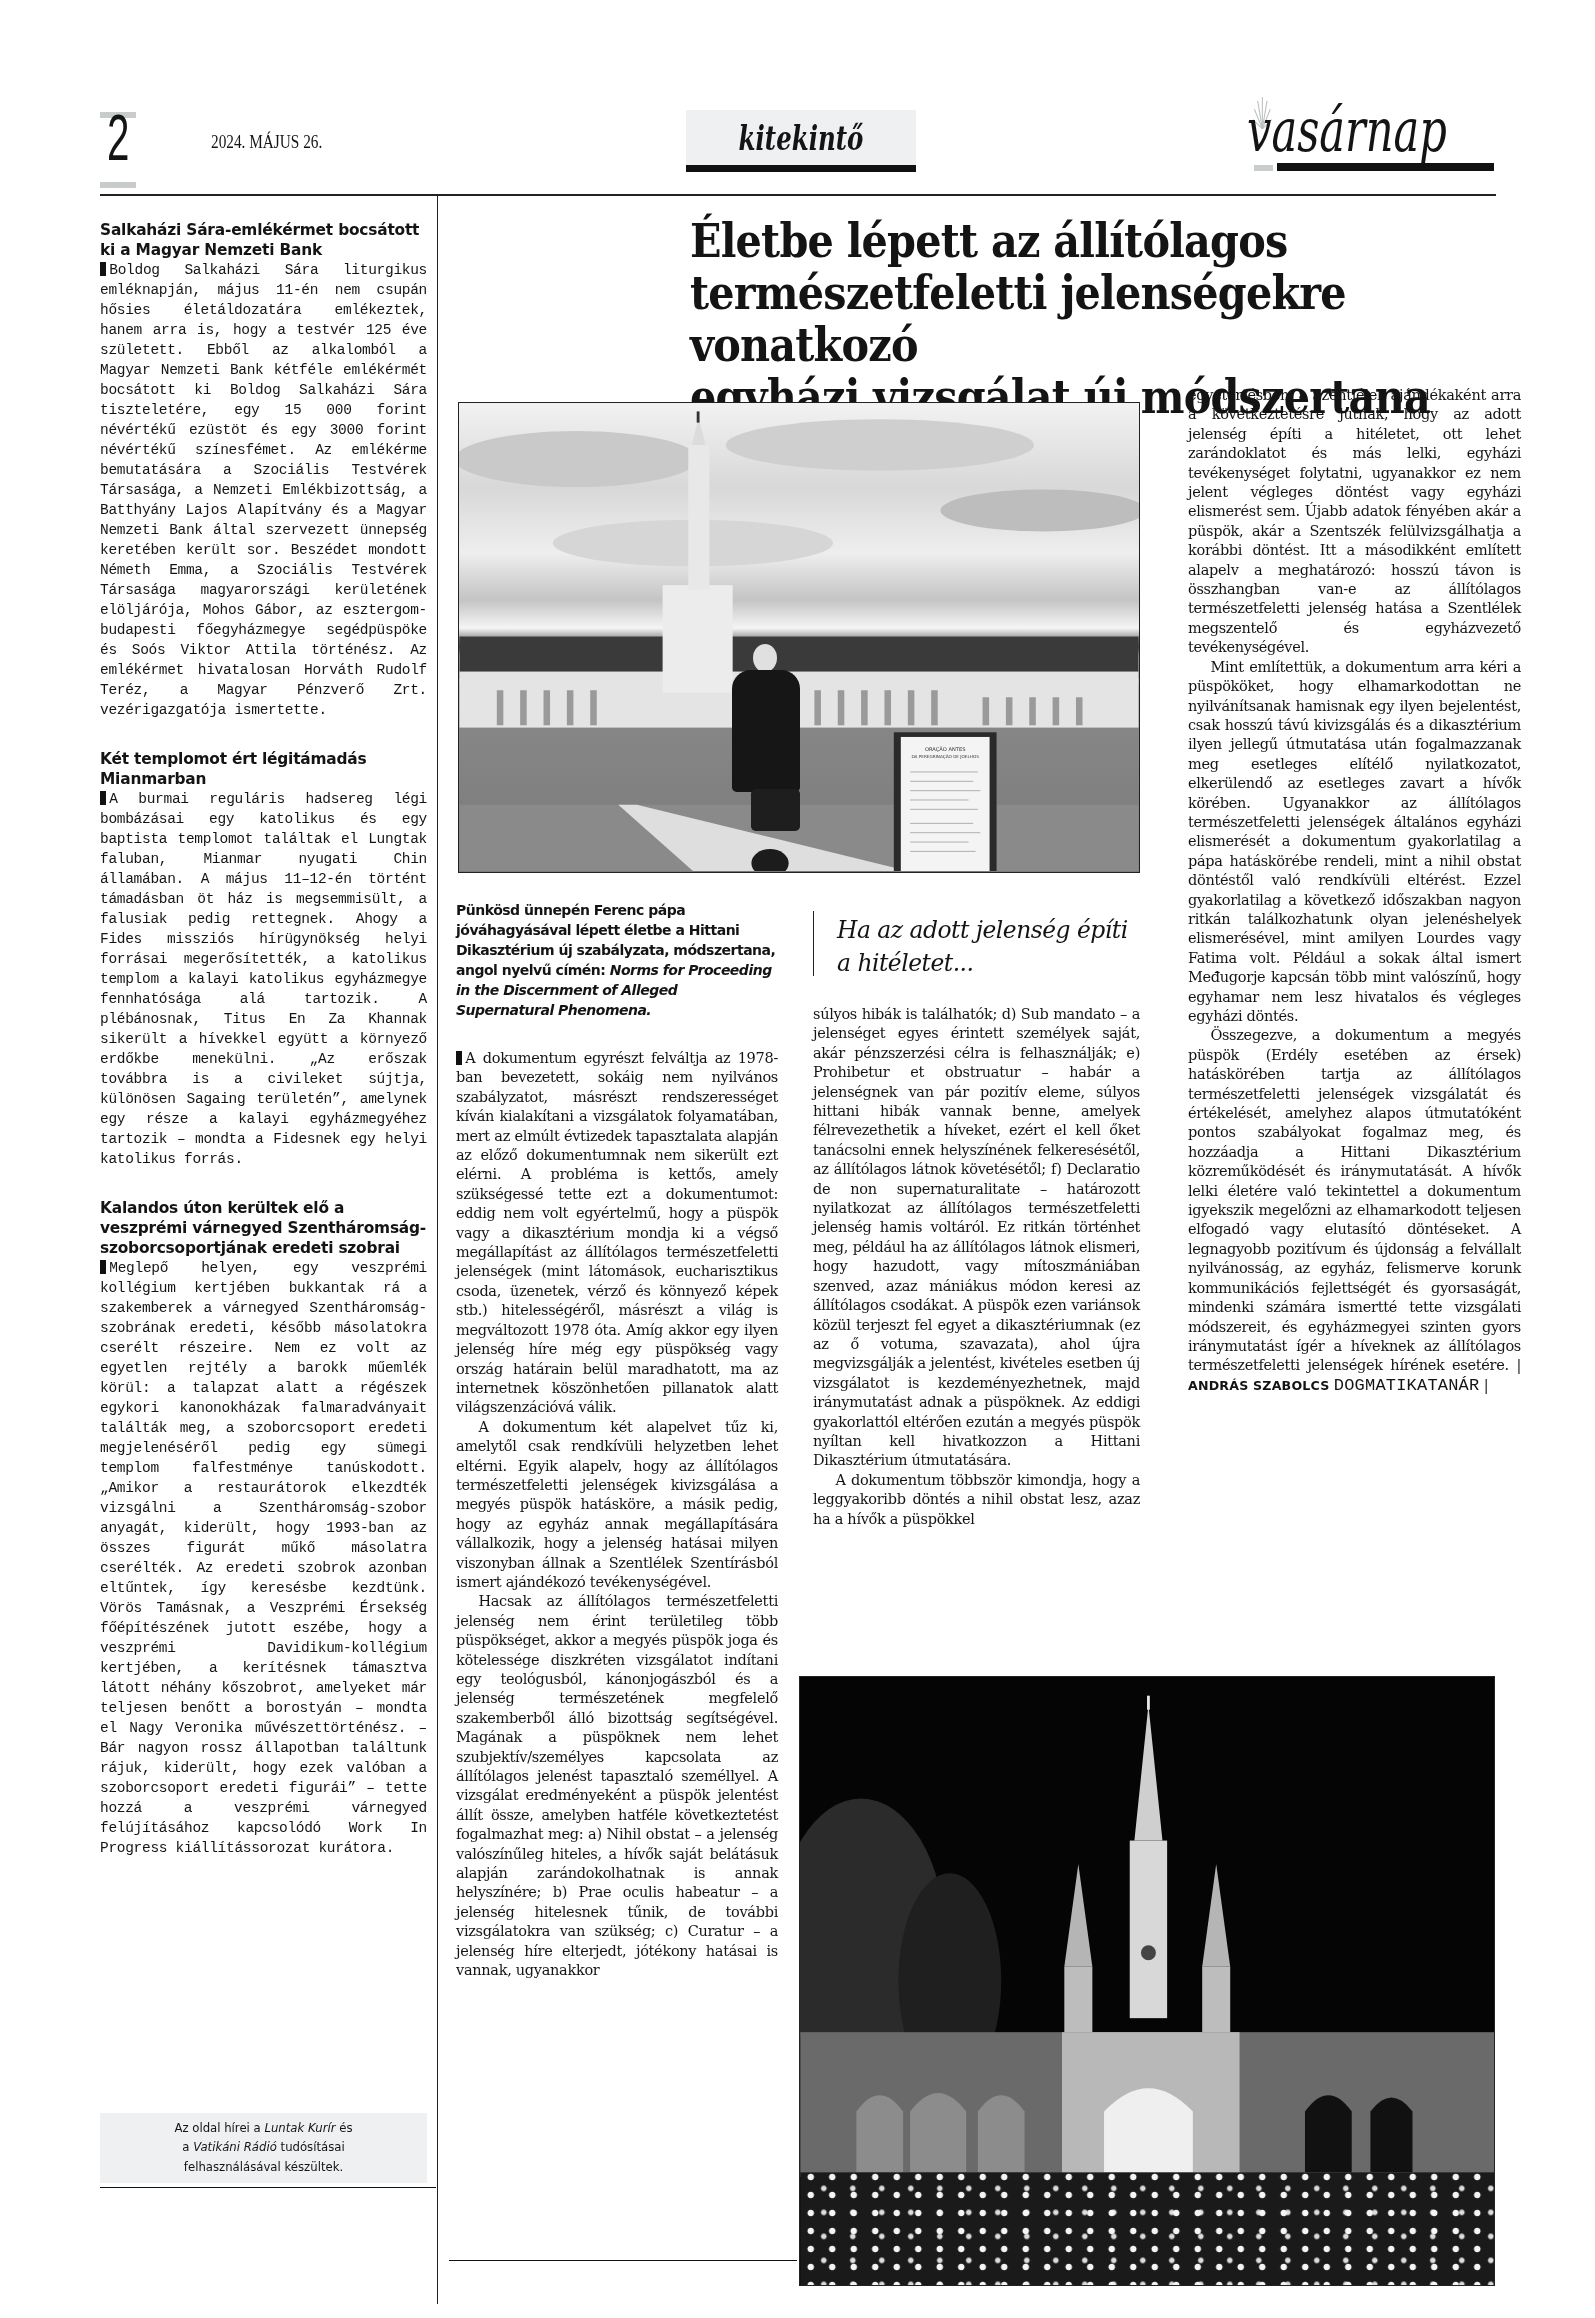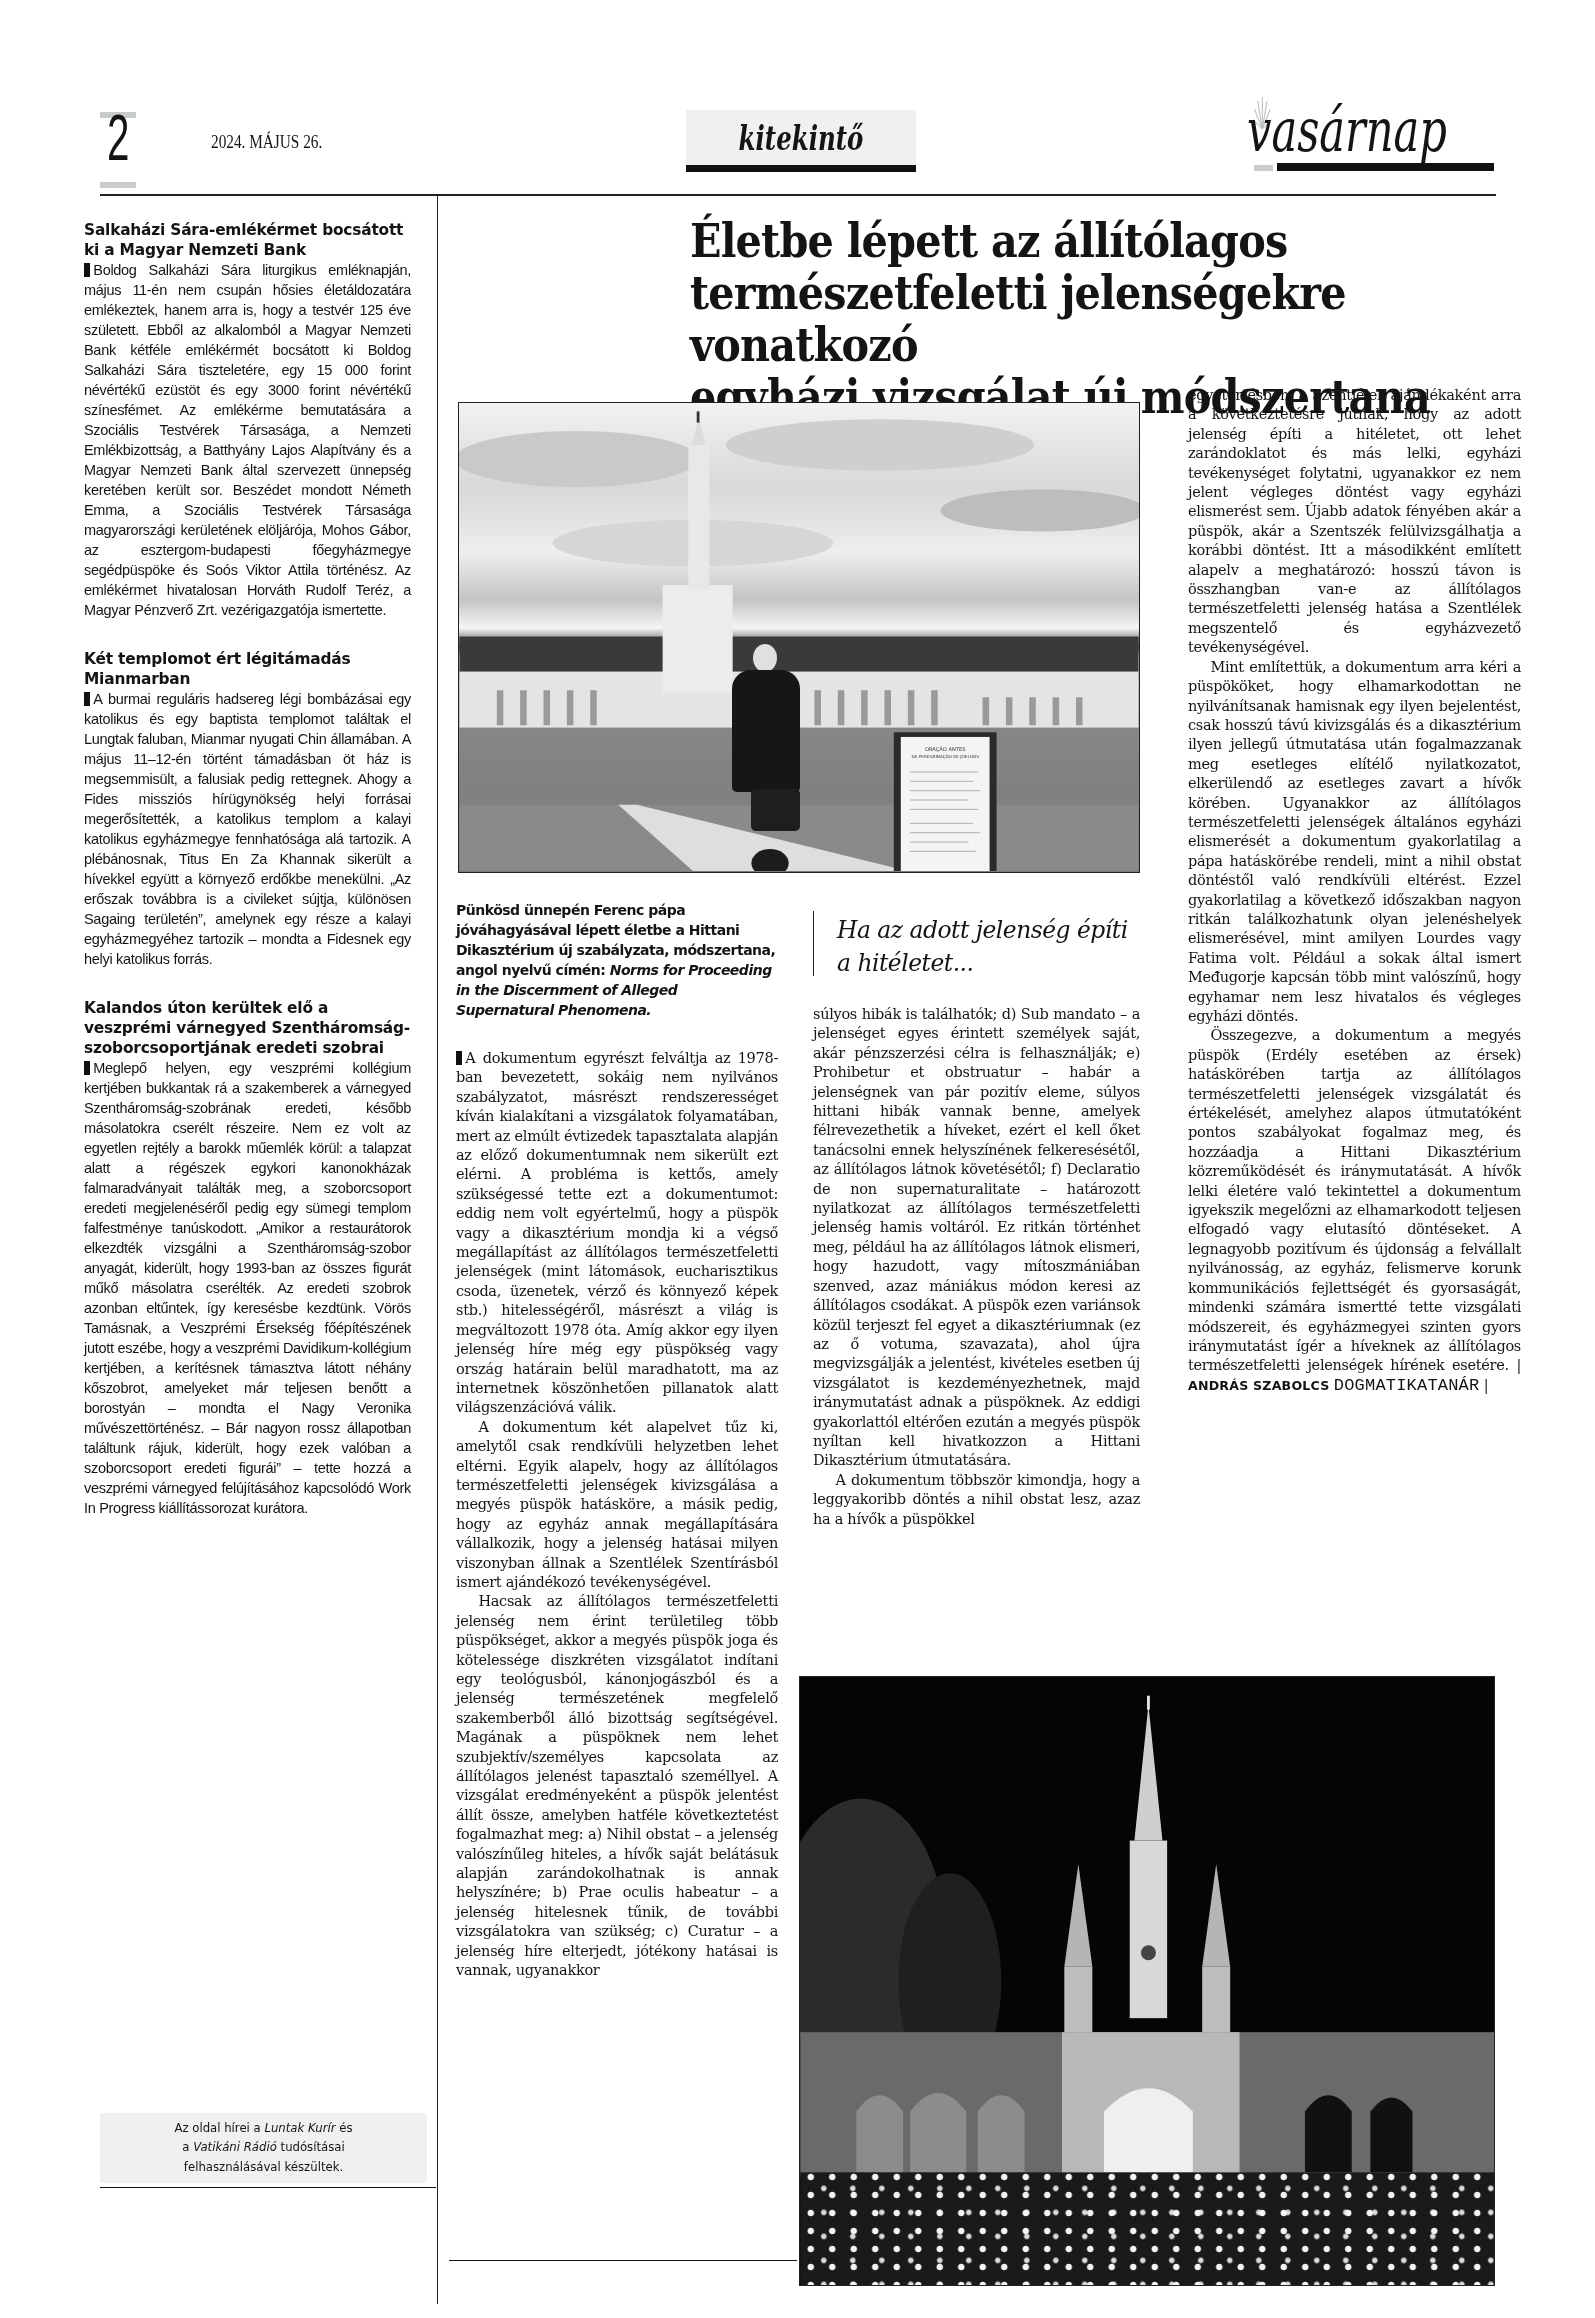--- a/index.html
+++ b/index.html
@@ -20,24 +20,24 @@
                    transform:scaleX(0.72); transform-origin:center top; }
   .logo { position:absolute; left:1247px; top:100px; font-family:"DejaVu Serif", serif; font-style:italic;
           font-size:60px; line-height:1; transform:scaleX(0.72); transform-origin:left top; }
   .logo-ray { position:absolute; left:1253px; top:96px; width:18.7px; height:33px; }
   .logo-bar-grey { position:absolute; left:1254px; top:165px; width:18.7px; height:5.6px; background:#c8cdcc; }
   .logo-bar { position:absolute; left:1277px; top:163px; width:217px; height:8px; background:#111; }
   .rule { position:absolute; left:100px; top:194px; width:1396px; height:2.3px; background:#222; }
   .col-div { position:absolute; left:437px; top:196px; width:0.9px; height:2108px; background:#222; }
 
   
-  .left-col { position:absolute; left:84px; top:220px; width:327px; }
+  .left-col { position:absolute; left:100px; top:220px; width:327px; }
   .brief-head { font-family:"DejaVu Sans", sans-serif; font-weight:700; font-size:15.4px; line-height:20px;
                 letter-spacing:-0.2px; margin:0; }
-  .brief-body { font-family:Liberation Sans, sans-serif; font-size:14.5px; line-height:20px; text-align:justify;
+  .brief-body { font-family:Liberation Mono, monospace; font-size:14.5px; line-height:20px; text-align:justify;
                 margin:0 0 29px 0; hyphens:auto; letter-spacing:-0.3px; }
   .brief-body p { margin:0; text-indent:22.4px; }
   .brief-body p.first { text-indent:0; }
   .lead-mark { display:inline-block; width:5.6px; height:14px; background:#111; margin-right:3.7px; vertical-align:-1.9px; }
   .credit-box { position:absolute; left:100px; top:2113px; width:327px; height:70px; background:#eff0f2;
                 text-align:center; font-family:"DejaVu Sans", sans-serif; font-size:11.7px; line-height:19.6px;
                 padding-top:5.6px; box-sizing:border-box; }
   .credit-rule { position:absolute; left:100px; top:2187px; width:336px; height:1.4px; background:#111; }
 
   

